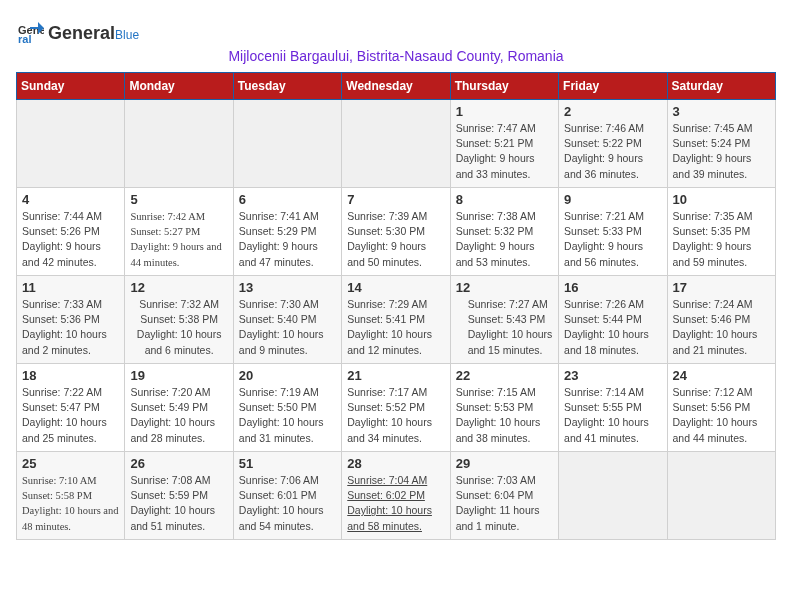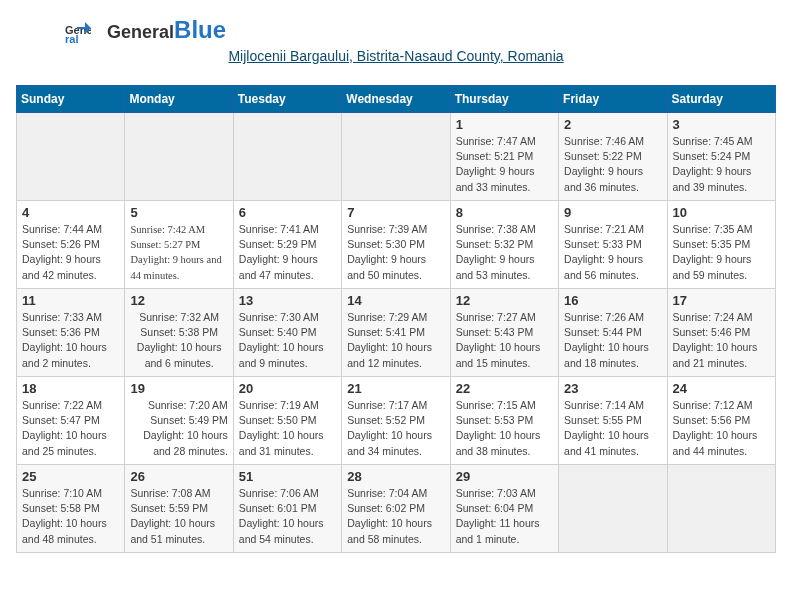--- a/index.html
+++ b/index.html
@@ -12,49 +12,47 @@
     }
     .header-area {
       display: flex;
       align-items: flex-start;
       justify-content: space-between;
       margin-bottom: 4px;
     }
     .logo {
       display: flex;
       align-items: flex-end;
-      gap: 16px;
-      margin-left: 47px;
+      gap: 4px;
     }
     .logo-icon {
       width: 28px;
       height: 28px;
     }
     .title-area {
       text-align: right;
     }
     .month-title {
       font-size: 36px;
       font-weight: 300;
       color: #333;
     }
     .subtitle {
       font-size: 14px;
-      color: #0c4a6e;
+      color: #6d28d9;
       text-align: center;
-      margin-bottom: 21px;
-      text-decoration: underline;
+      margin-bottom: 8px;
     }
     .calendar {
       width: 100%;
       border-collapse: collapse;
       font-size: 11px;
     }
     .calendar thead th {
-      background-color: #0369a1;
+      background-color: #b91c1c;
       color: #fff;
       padding: 6px 4px;
       text-align: left;
       font-size: 12px;
       font-weight: bold;
       border: 1px solid #1a5fa8;
     }
     .calendar tbody td {
       border: 1px solid #d0d0d0;
       vertical-align: top;
@@ -90,21 +88,21 @@
 
 <div class="header-area">
   <div class="logo">
     <svg class="logo-icon" viewBox="0 0 28 28">
       <rect x="0" y="0" width="28" height="28" fill="none"></rect>
       <text x="2" y="18" font-size="11" font-weight="bold" fill="#333">Gene</text>
       <text x="2" y="27" font-size="11" font-weight="bold" fill="#2575c4">ral</text>
       <polygon points="22,6 28,12 22,18 22,13 14,13 14,11 22,11" fill="#2575c4"></polygon>
     </svg>
     <div>
-      <span style="font-size:18px;font-weight:bold;color:#333;">General</span><span style="font-size:24px;font-weight:bold;color:#2575c4;">Blue</span>
+      <span style="font-size:18px;font-weight:bold;color:#333;">General</span><span style="font-size:12px;font-weight:normal;color:#2575c4;">Blue</span>
     </div>
   </div>
 </div>
 
 <div class="subtitle">Mijlocenii Bargaului, Bistrita-Nasaud County, Romania</div>
 
 <table class="calendar">
   <thead>
     <tr>
     <th>Sunday</th>
@@ -205,21 +203,21 @@
 Daylight: 10 hours and 9 minutes.</div>
         </td>
         <td>
           <span class="day-number">14</span>
           <div class="day-info" style="white-space: pre-line;">Sunrise: 7:29 AM
 Sunset: 5:41 PM
 Daylight: 10 hours and 12 minutes.</div>
         </td>
         <td>
           <span class="day-number">12</span>
-          <div class="day-info" style="white-space: pre-line;">Sunrise: 7:27 AM
+          <div class="day-info" style="white-space: pre-line; margin-left: 12px;">Sunrise: 7:27 AM
 Sunset: 5:43 PM
 Daylight: 10 hours and 15 minutes.</div>
         </td>
         <td>
           <span class="day-number">16</span>
           <div class="day-info" style="white-space: pre-line;">Sunrise: 7:26 AM
 Sunset: 5:44 PM
 Daylight: 10 hours and 18 minutes.</div>
         </td>
         <td>
@@ -231,21 +229,21 @@
       </tr>
       <tr>
         <td>
           <span class="day-number">18</span>
           <div class="day-info" style="white-space: pre-line;">Sunrise: 7:22 AM
 Sunset: 5:47 PM
 Daylight: 10 hours and 25 minutes.</div>
         </td>
         <td>
           <span class="day-number">19</span>
-          <div class="day-info" style="white-space: pre-line; text-align: right;">Sunrise: 7:20 AM
+          <div class="day-info" style="white-space: pre-line;">Sunrise: 7:20 AM
 Sunset: 5:49 PM
 Daylight: 10 hours and 28 minutes.</div>
         </td>
         <td>
           <span class="day-number">20</span>
           <div class="day-info" style="white-space: pre-line;">Sunrise: 7:19 AM
 Sunset: 5:50 PM
 Daylight: 10 hours and 31 minutes.</div>
         </td>
         <td>
@@ -269,39 +267,39 @@
         <td>
           <span class="day-number">24</span>
           <div class="day-info" style="white-space: pre-line;">Sunrise: 7:12 AM
 Sunset: 5:56 PM
 Daylight: 10 hours and 44 minutes.</div>
         </td>
       </tr>
       <tr>
         <td>
           <span class="day-number">25</span>
-          <div class="day-info" style="white-space: pre-line;">Sunrise: 7:10 AM
+          <div class="day-info" style="white-space: pre-line; font-family: Liberation Serif, serif;">Sunrise: 7:10 AM
 Sunset: 5:58 PM
 Daylight: 10 hours and 48 minutes.</div>
         </td>
         <td>
           <span class="day-number">26</span>
           <div class="day-info" style="white-space: pre-line;">Sunrise: 7:08 AM
 Sunset: 5:59 PM
 Daylight: 10 hours and 51 minutes.</div>
         </td>
         <td>
           <span class="day-number">51</span>
           <div class="day-info" style="white-space: pre-line;">Sunrise: 7:06 AM
 Sunset: 6:01 PM
 Daylight: 10 hours and 54 minutes.</div>
         </td>
         <td>
           <span class="day-number">28</span>
-          <div class="day-info" style="white-space: pre-line;">Sunrise: 7:04 AM
+          <div class="day-info" style="white-space: pre-line; text-decoration: underline;">Sunrise: 7:04 AM
 Sunset: 6:02 PM
 Daylight: 10 hours and 58 minutes.</div>
         </td>
         <td>
           <span class="day-number">29</span>
           <div class="day-info" style="white-space: pre-line;">Sunrise: 7:03 AM
 Sunset: 6:04 PM
 Daylight: 11 hours and 1 minute.</div>
         </td>
         <td class="empty-cell"></td>

